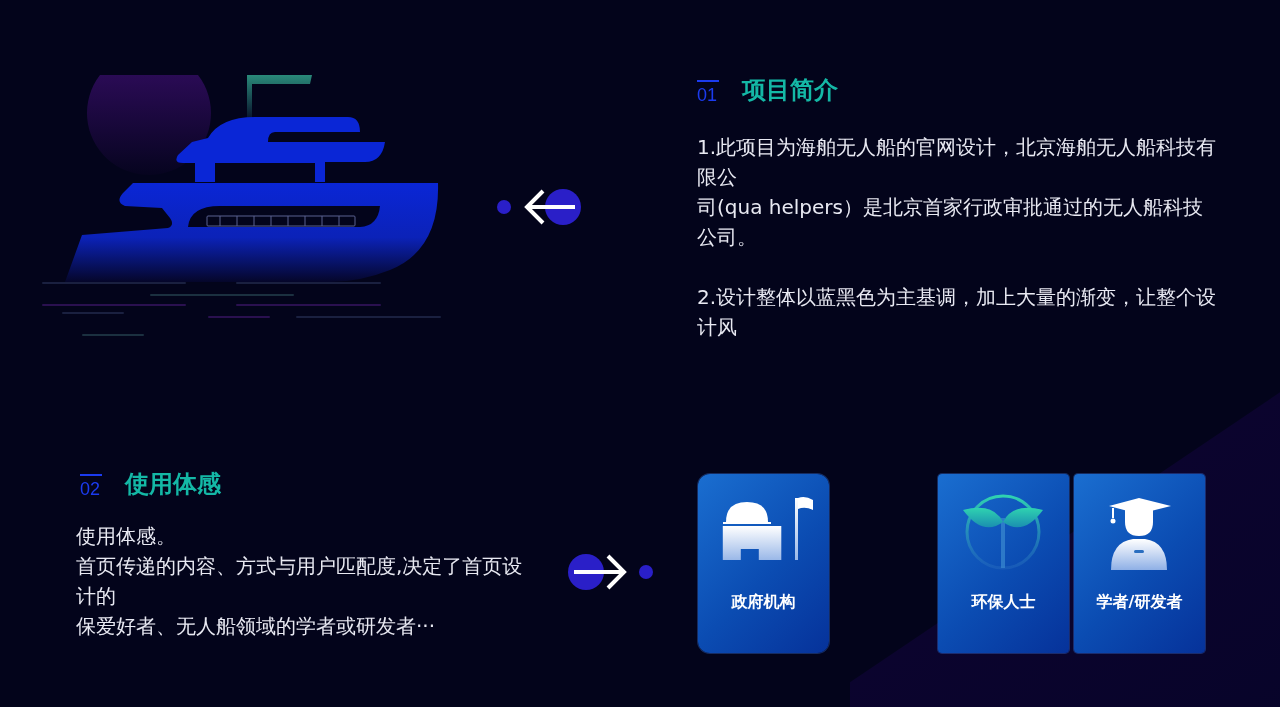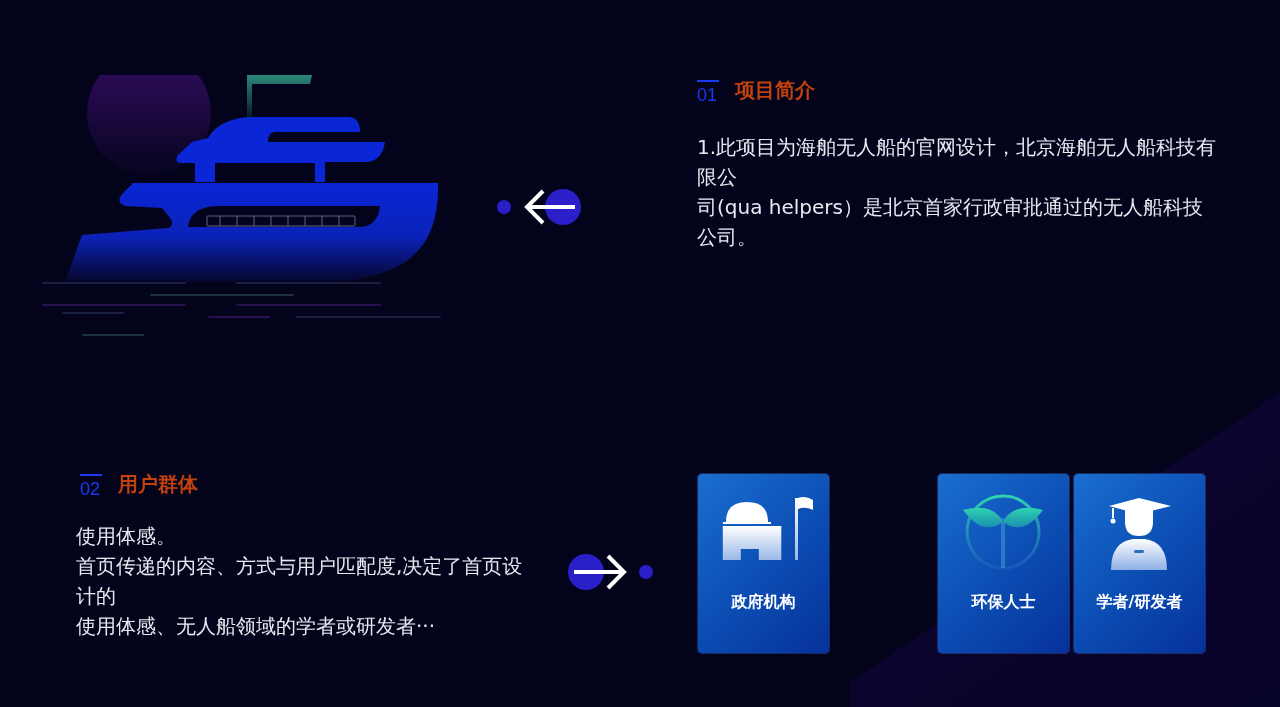--- a/index.html
+++ b/index.html
@@ -16,24 +16,24 @@
     width: 600px; height: 400px;
     background: linear-gradient(180deg, #0c0430 0%, #07042a 100%);
     transform: skewY(-34deg);
     opacity: 0.9;
   }
   
   .illustration { position: absolute; left: 30px; top: 60px; width: 430px; height: 290px; }
   .illustration svg { width: 430px; height: 290px; display: block; }
 
   .section-head { position: absolute; display: flex; align-items: flex-end; }
-  .num-wrap { position: relative; width: 22px; margin-right: 16px; }
+  .num-wrap { position: relative; width: 22px; margin-right: 23px; }
   .num-bar { position: absolute; left: 0; top: -6px; width: 22px; height: 2px; background: #1b3bf0; }
   .num { font-family: "Liberation Sans", sans-serif; font-size: 18px; color: #1b3bf0; line-height: 18px; display: block; }
-  .title { font-size: 20px; font-weight: bold; color: #c2410c; line-height: 28px; }
+  .title { font-size: 24px; font-weight: bold; color: #14b8a6; line-height: 28px; }
 
   .para { position: absolute; font-size: 20px; line-height: 30px; color: #e8e9f2; }
 
   .arrow { position: absolute; }
 
   .card {
     position: absolute; top: 474px; width: 131px; height: 179px;
     border-radius: 4px;
     background: linear-gradient(135deg, #1a6ed0 0%, #0b4cb2 55%, #06329a 100%);
     box-shadow: 0 0 0 1px rgba(60,120,230,0.35);
@@ -115,45 +115,46 @@
   <div class="num-wrap">
     <div class="num-bar"></div>
     <span class="num">01</span>
   </div>
   <span class="title">项目简介</span>
 </div>
 <div class="para" style="left:697px; top:132px; width:520px;">
   <div>1.此项目为海舶无人船的官网设计，北京海舶无人船科技有限公</div>
   <div>司(qua helpers）是北京首家行政审批通过的无人船科技公司。</div>
   <div style="height:30px;"></div>
+  <div>2.设计整体以蓝黑色为主基调，加上大量的渐变，让整个设计风</div>
 </div>
 
 <div class="section-head" style="left:80px; top:470px;">
   <div class="num-wrap">
     <div class="num-bar"></div>
     <span class="num">02</span>
   </div>
-  <span class="title">用户群体</span>
+  <span class="title">使用体感</span>
 </div>
 <div class="para" style="left:76px; top:521px; width:450px;">
   <div>使用体感。</div>
   <div>首页传递的内容、方式与用户匹配度,决定了首页设计的</div>
-  <div>使用体感、无人船领域的学者或研发者···</div>
+  <div>保爱好者、无人船领域的学者或研发者···</div>
 </div>
 
 <div class="arrow" style="left:566px; top:550px;">
   <svg width="92" height="44" viewBox="0 0 92 44">
     <circle cx="20" cy="22" r="18" fill="#2a1fc8"></circle>
     <circle cx="80" cy="22" r="7" fill="#2a1fc8"></circle>
     <line x1="8" y1="22" x2="58" y2="22" stroke="#ffffff" stroke-width="4"></line>
     <polyline points="42,6 58,22 42,38" fill="none" stroke="#ffffff" stroke-width="4"></polyline>
   </svg>
 </div>
 
-<div class="card" style="left:698px;">
+<div class="card" style="left:698px;border-radius:12px;">
   <svg class="icon" viewBox="0 0 100 80">
     <defs>
       <linearGradient id="bldG" x1="0" y1="0" x2="0" y2="1">
         <stop offset="0" stop-color="#ffffff"></stop>
         <stop offset="1" stop-color="#9ab8e8"></stop>
       </linearGradient>
     </defs>
     <path d="M 13 30 Q 13 10 34 10 Q 55 10 55 30 Z" fill="#ffffff"></path>
     <rect x="10" y="30" width="48" height="2" fill="#ffffff"></rect>
     <path d="M 10 34 L 75 34 L 75 68 L 50 68 L 50 57 L 30 57 L 30 68 L 10 68 Z" fill="url(#bldG)" transform="translate(-1,0) scale(0.9,1) translate(2,0)"></path>

